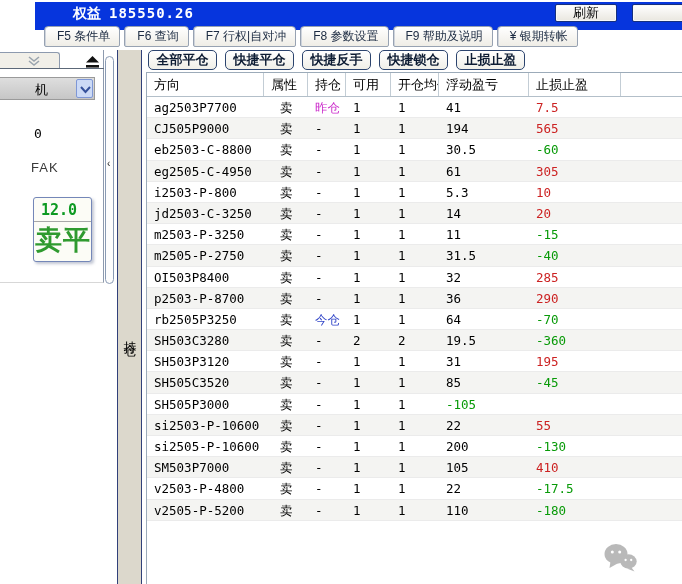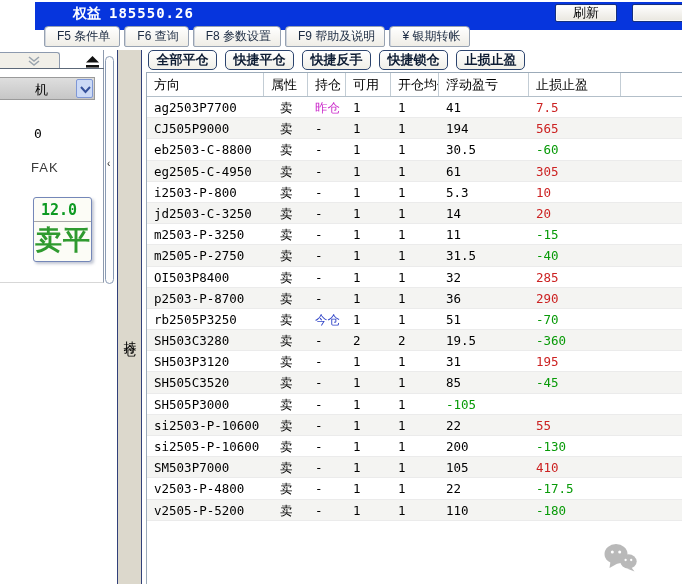--- a/index.html
+++ b/index.html
@@ -110,20 +110,21 @@
     <div class="title-text">
       <span>权益</span><span class="title-val">185550.26</span>
     </div>
     <div class="tb-btn" id="refresh-btn">刷新</div>
     <div class="tb-btn" id="partial-btn"></div>
   </div>
 
   <div class="menu-bar">
       <div class="menu-tab">F5 条件单</div>
       <div class="menu-tab">F6 查询</div>
+      <div class="menu-tab">F7 行权|自对冲</div>
       <div class="menu-tab">F8 参数设置</div>
       <div class="menu-tab">F9 帮助及说明</div>
       <div class="menu-tab">¥ 银期转帐</div>
     </div>
 
   <div class="toolbar">
       <div class="tool-btn">全部平仓</div>
       <div class="tool-btn">快捷平仓</div>
       <div class="tool-btn">快捷反手</div>
       <div class="tool-btn">快捷锁仓</div>
@@ -278,21 +279,21 @@
           <div class="c-num">36</div>
           <div class="c-pnl pos">290</div>
           <div class="c-last"></div>
         </div>
         <div class="trow">
           <div class="c-con">rb2505P3250</div>
           <div class="c-dir">卖</div>
           <div class="c-attr attr-t">今仓</div>
           <div class="c-num">1</div>
           <div class="c-num">1</div>
-          <div class="c-num">51</div>
+          <div class="c-num">64</div>
           <div class="c-pnl neg">-70</div>
           <div class="c-last"></div>
         </div>
         <div class="trow even">
           <div class="c-con">SH503C3280</div>
           <div class="c-dir">卖</div>
           <div class="c-attr">-</div>
           <div class="c-num">2</div>
           <div class="c-num">2</div>
           <div class="c-num">19.5</div>

